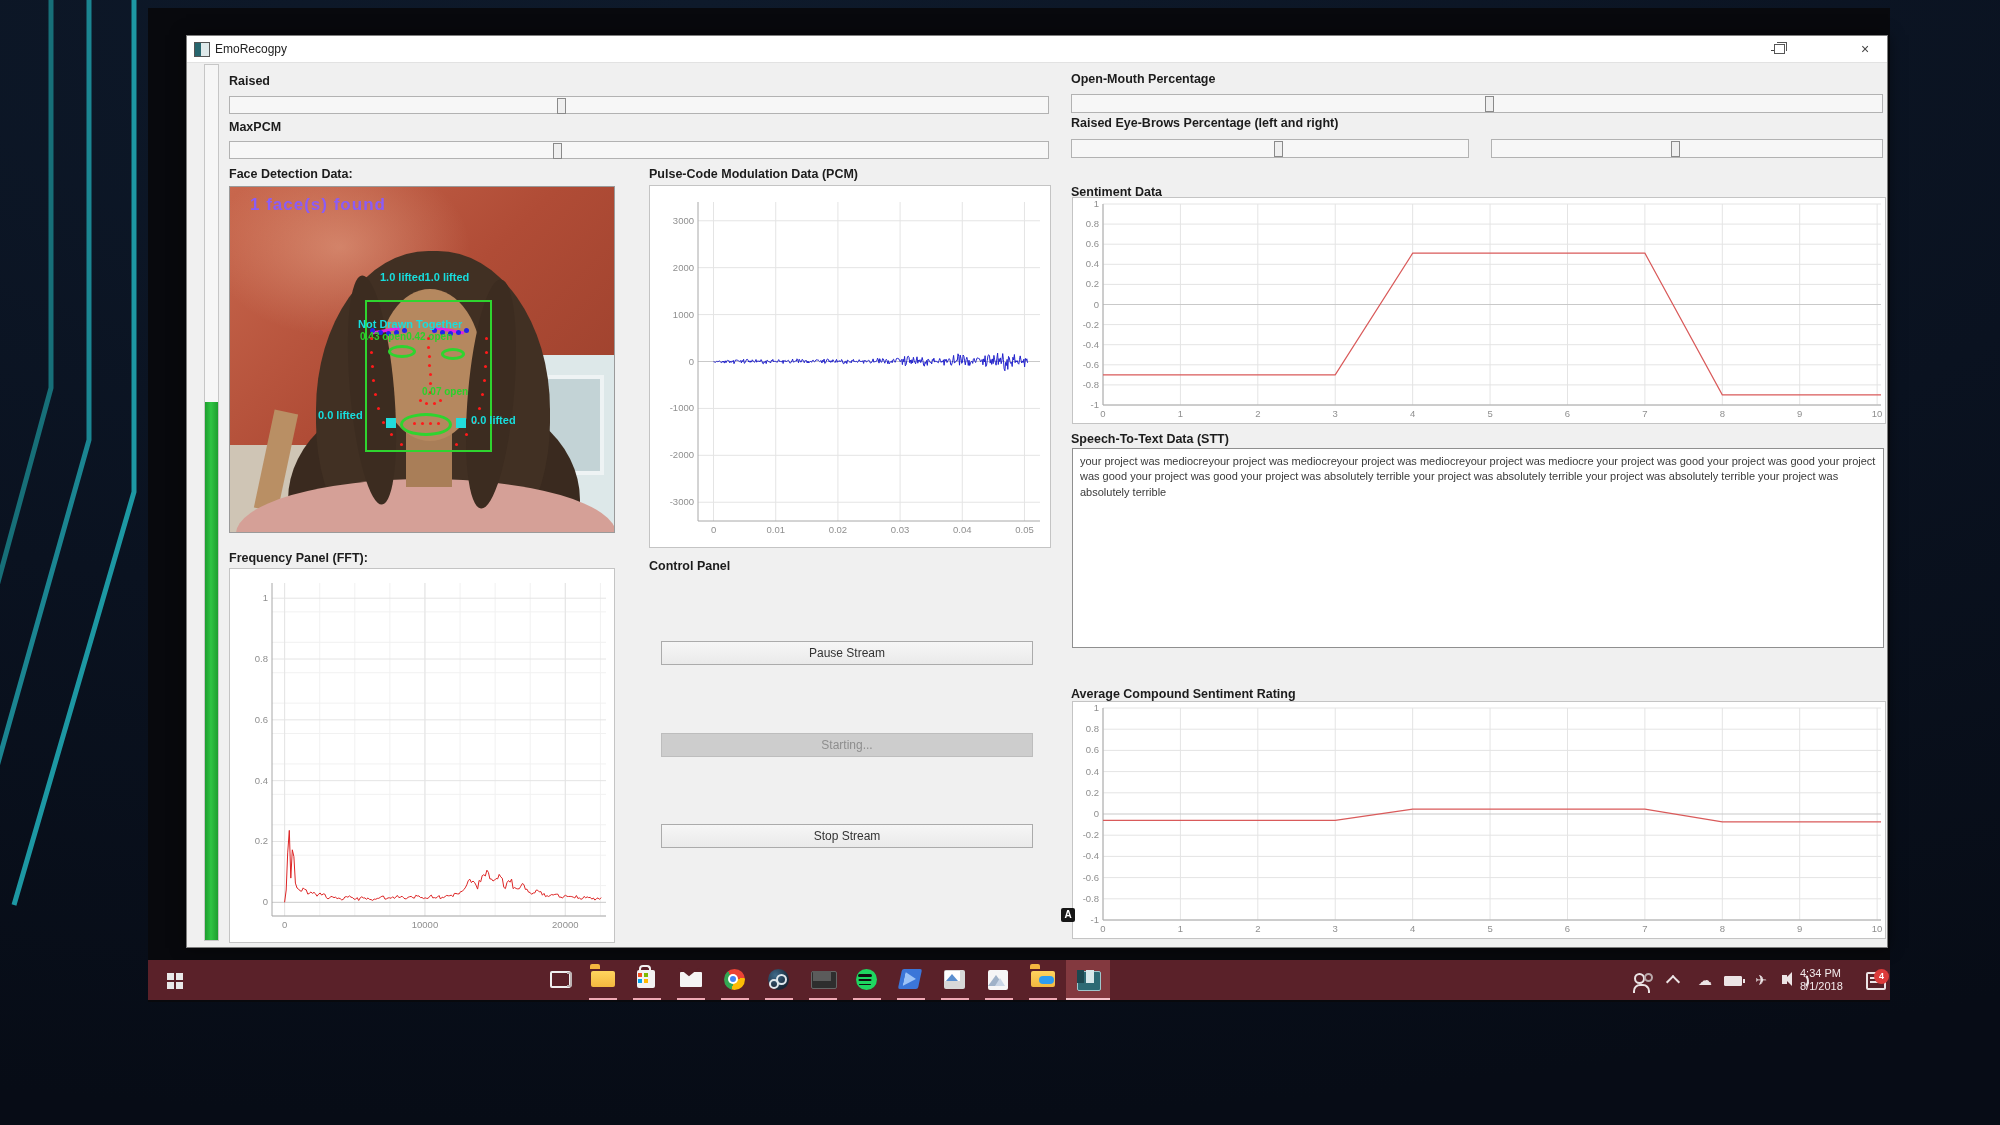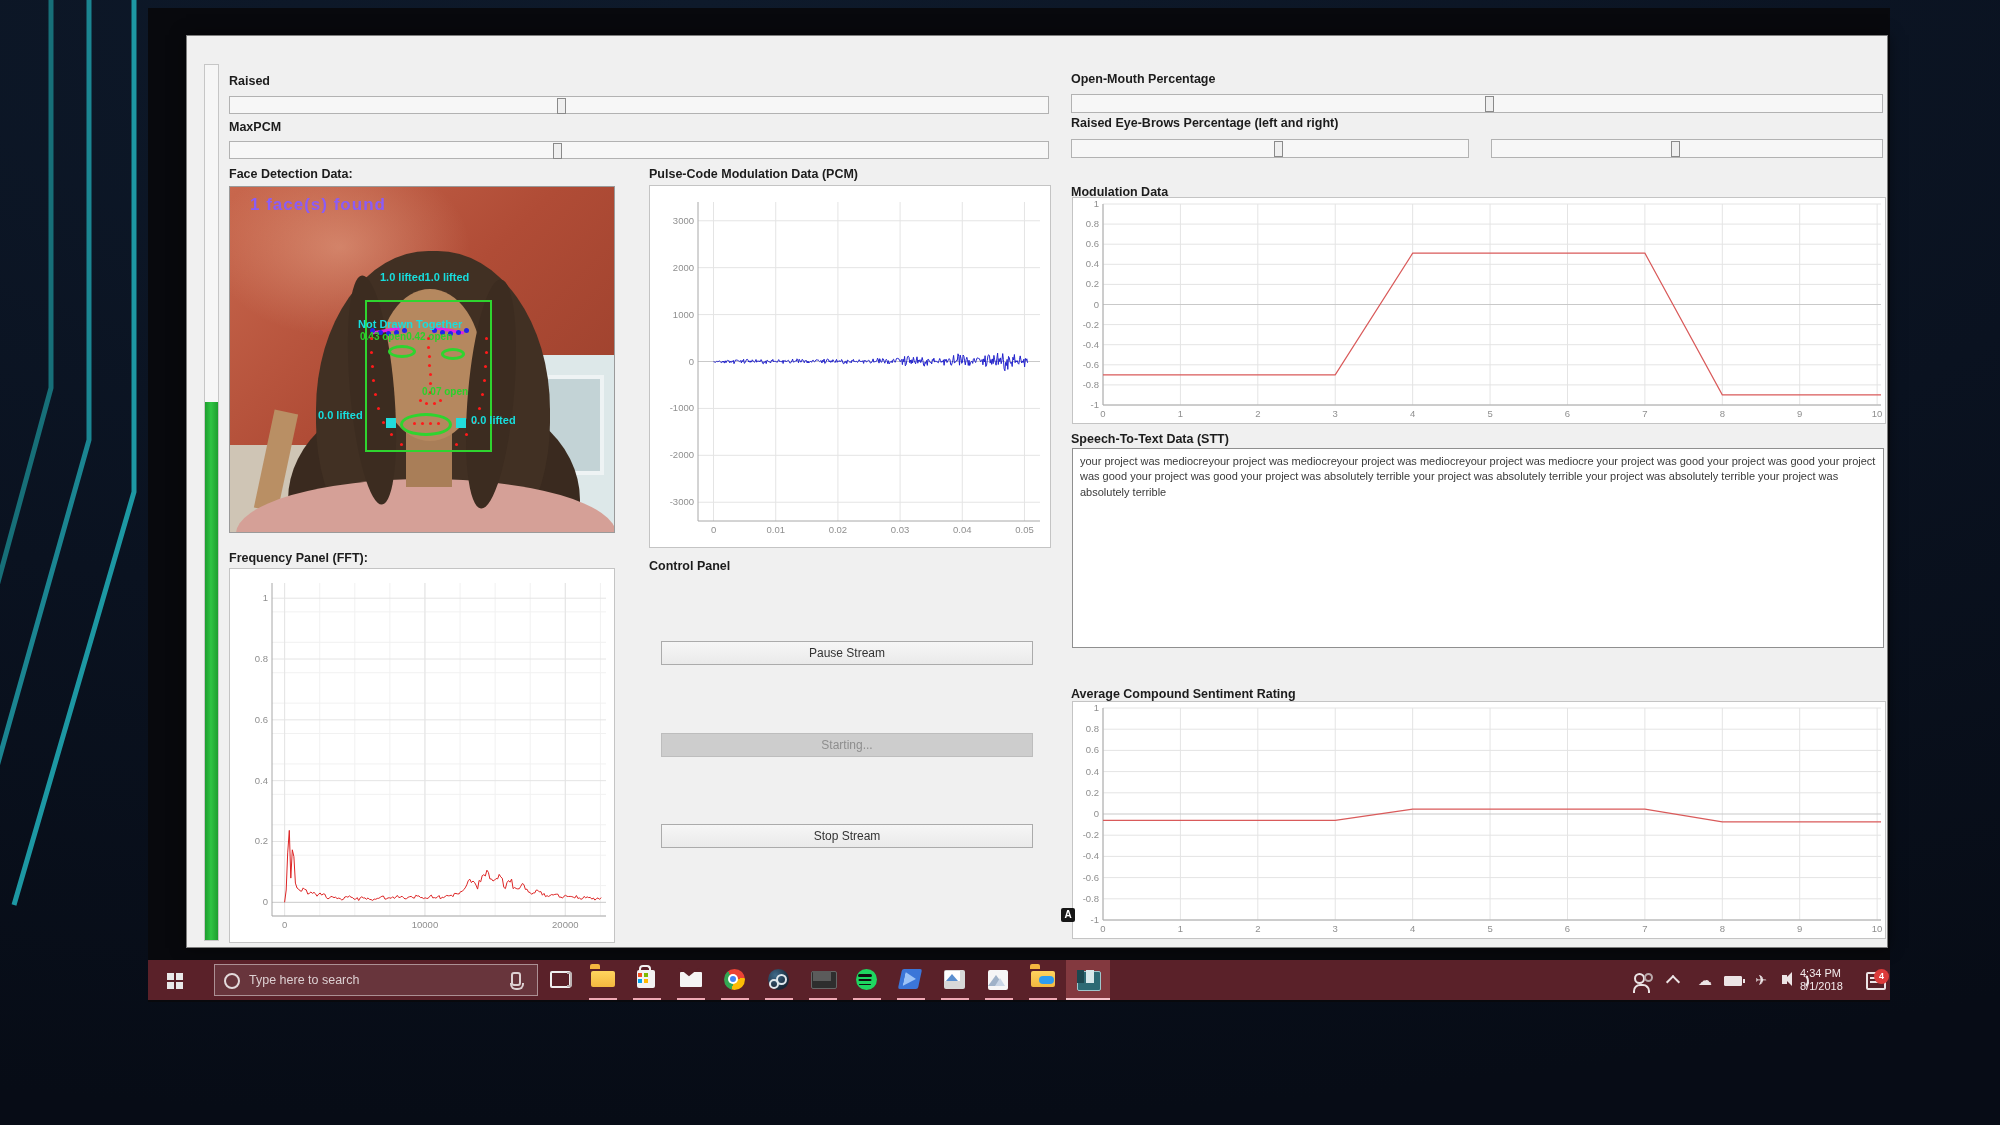--- a/index.html
+++ b/index.html
@@ -142,20 +142,29 @@
 
 <svg id="deco" class="abs" width="2000" height="1125" viewBox="0 0 2000 1125">
   <polyline points="51,0 51,388 -90,905" fill="none" stroke="#176f78" stroke-width="5"></polyline>
   <polyline points="89,0 89,440 -42,905" fill="none" stroke="#1b8591" stroke-width="5"></polyline>
   <polyline points="134,0 134,492 14,905" fill="none" stroke="#1d98a3" stroke-width="5"></polyline>
 </svg>
 
 <div class="abs shot">
 
   <div class="abs win">
+    <div class="abs titlebar">
+      <div class="abs appicon"></div>
+      <div class="abs apptitle">EmoRecogpy</div>
+      <div class="abs capbtn min">–</div>
+      <div class="abs capbtn" style="right:44px">
+          <span class="abs restore"></span>
+        </div>
+      <div class="abs capbtn cls">×</div>
+    </div>
 
     <div class="abs meter">
       <div class="meter-fill" id="meter-fill" style="height: 61.5%;"></div>
     </div>
 
     <div class="abs plabel" style="left:42px;top:38px">Raised</div>
     <div class="abs groove" style="left:42px;top:60px;width:820px">
       <div class="thumb" id="th-maxfft" style="left: calc(40.5% - 4px);"></div>
     </div>
     <div class="abs plabel" style="left:42px;top:84px">MaxPCM</div>
@@ -296,21 +305,21 @@
       <div class="thumb" id="th-mouth" style="left: calc(51.5% - 4px);"></div>
     </div>
     <div class="abs plabel" style="left:884px;top:80px">Raised Eye-Brows Percentage (left and right)</div>
     <div class="abs groove" style="left:884px;top:103px;width:398px;height:19px">
       <div class="thumb" id="th-browl" style="left: calc(52% - 4px);"></div>
     </div>
     <div class="abs groove" style="left:1304px;top:103px;width:392px;height:19px">
       <div class="thumb" id="th-browr" style="left: calc(47% - 4px);"></div>
     </div>
 
-    <div class="abs plabel" style="left:884px;top:149px">Modulation Data</div>
+    <div class="abs plabel" style="left:884px;top:149px">Sentiment Data</div>
     <div class="abs chartbox" style="left:885px;top:161px">
       <svg id="svg-sentiment" width="812" height="225">
           <rect x="0" y="0" width="812" height="225" fill="#ffffff"></rect>
           <line x1="30" y1="6" x2="30" y2="207" stroke="#e4e4e4"></line>
           <text x="30" y="219" text-anchor="middle" class="tick">0</text>
           <line x1="107.41293532338308" y1="6" x2="107.41293532338308" y2="207" stroke="#e4e4e4"></line>
           <text x="107.41293532338308" y="219" text-anchor="middle" class="tick">1</text>
           <line x1="184.82587064676616" y1="6" x2="184.82587064676616" y2="207" stroke="#e4e4e4"></line>
           <text x="184.82587064676616" y="219" text-anchor="middle" class="tick">2</text>
           <line x1="262.2388059701492" y1="6" x2="262.2388059701492" y2="207" stroke="#e4e4e4"></line>
@@ -415,25 +424,20 @@
           <polyline points="30.0,118.4 262.2,118.4 339.7,107.2 571.9,107.2 649.3,119.9 808.0,119.9" fill="none" stroke="#d95a5a" stroke-width="1.2"></polyline>
         </svg>
     </div>
     <div class="abs abadge" style="left:874px;top:872px">A</div>
   </div>
 
   <div class="abs taskbar">
     <div class="tile" style="left:4px">
       <div class="abs startgrid"></div>
     </div>
-    <div class="abs search">
-      <div class="abs ring"></div>
-      <div class="abs ph">Type here to search</div>
-      <div class="abs mic"></div>
-    </div>
 
     <div class="tile" style="left:389px">
         <div class="ico">
           <div class="i-tv"></div>
         </div>
       </div>
     <div class="tile" style="left:433px">
         <div class="ico">
           <div class="i-folder"></div>
         </div>

